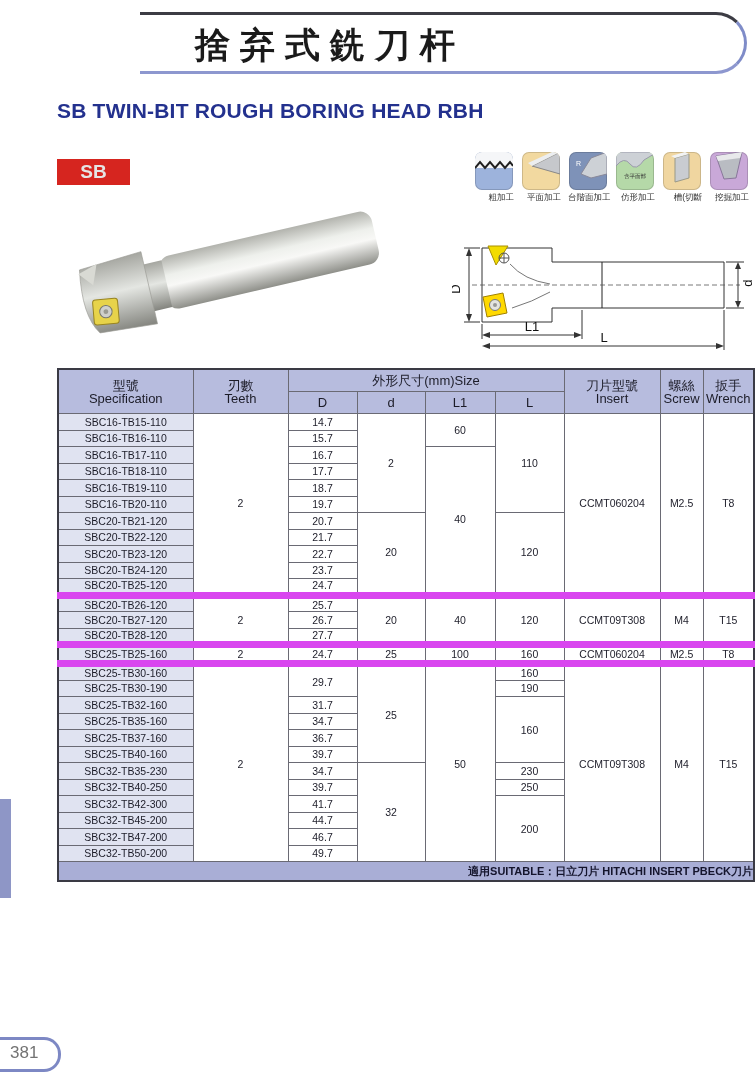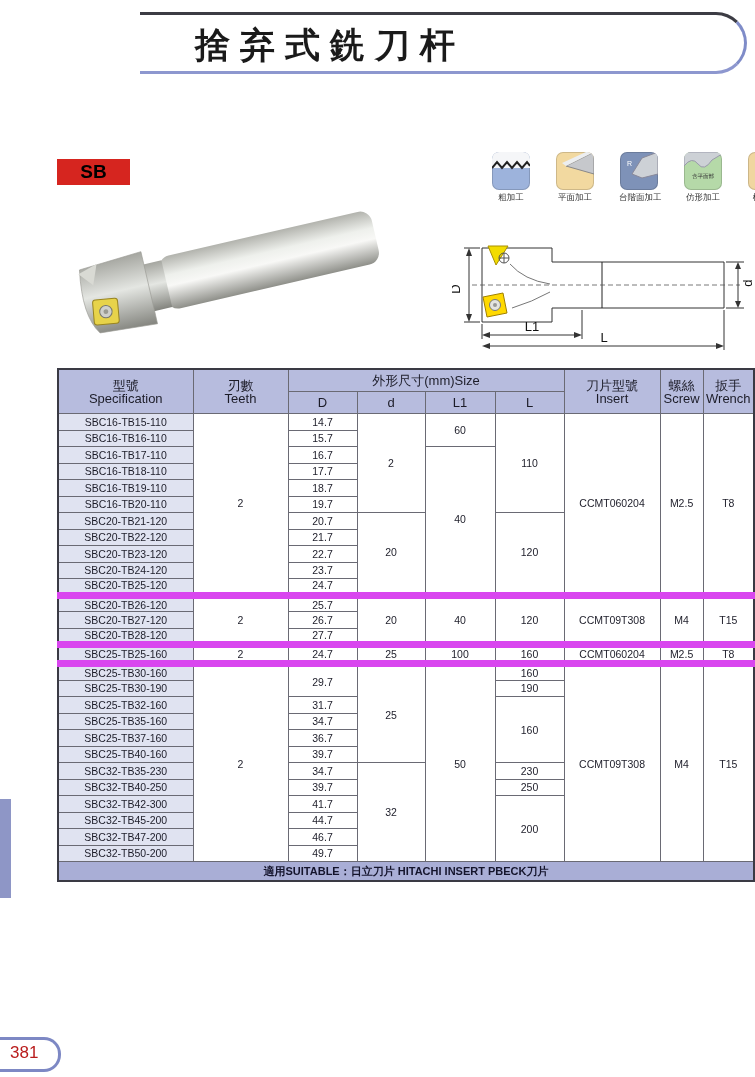--- a/index.html
+++ b/index.html
@@ -11,25 +11,25 @@
           border-top:3px solid #3c3c44;border-right:3px solid #7f8cc8;border-bottom:3px solid #8d97cf;
           border-radius:0 34px 34px 0;}
   .banner .title{position:absolute;left:55px;top:7px;font-size:35px;font-weight:bold;
                  letter-spacing:10px;color:#1a1a1a;}
 
   
   .heading{position:absolute;left:57px;top:99px;color:#23318e;font-weight:bold;line-height:24px;}
   .heading .l1{font-size:21px;letter-spacing:0.2px;}
   .heading .l2{font-size:21px;}
   .badge{position:absolute;left:57px;top:159px;width:73px;height:26px;background:#d6251f;
-         color:#000000;font-size:19px;font-weight:bold;text-align:center;line-height:26px;}
+         color:#e5e5e5;font-size:19px;font-weight:bold;text-align:center;line-height:26px;}
 
   
   .icons{position:absolute;left:474px;top:152px;display:flex;gap:7px;}
-  .icon-cell{width:40px;text-align:center;margin-left:17px;}
+  .icon-cell{width:40px;text-align:right;}
   .icon-tile{width:38px;height:38px;border-radius:7px;position:relative;overflow:hidden;
              box-shadow:inset 0 0 0 1px rgba(0,0,0,.15);margin:0 auto;}
   .icon-tile svg{position:absolute;left:0;top:0;}
   .icon-label{font-size:8.5px;color:#333;margin-top:2px;white-space:nowrap;}
 
   
   .photo{position:absolute;left:50px;top:192px;}
   .diagram{position:absolute;left:452px;top:218px;}
   .dim{stroke:#333;stroke-width:1;fill:none;}
   .dimtext{font-size:13px;fill:#111;font-family:"Liberation Sans",sans-serif;}
@@ -38,39 +38,40 @@
   .tablewrap{position:absolute;left:57px;top:368px;width:696px;}
   table{border-collapse:collapse;table-layout:fixed;width:696px;font-size:10.5px;}
   th,td{border:1px solid #6a6a74;text-align:center;padding:0;vertical-align:middle;
         font-weight:normal;color:#1c1c28;}
   thead th{background:#b7bcde;font-size:13px;line-height:12px;height:21px;}
   thead .two{line-height:13px;}
   tbody tr{height:16.5px;padding-left:16px;}
   td.spec{background:#e0e3f1;font-size:10.5px;}
   table{border:2px solid #3a3a44;}
   tr.group-start td{border-top:7px solid #d946ef;}
-  tfoot td{background:#a9aed6;text-align:center;font-weight:bold;
+  tfoot td{background:#a9aed6;text-align:right;font-weight:bold;
            font-size:11px;height:18px;color:#14142c;}
 
   
   .leftbar{position:absolute;left:0;top:799px;width:11px;height:99px;background:#8e96c6;}
   .pagecapsule{position:absolute;left:-14px;top:1037px;width:72px;height:29px;
                border:3px solid #7d88c4;border-radius:0 17px 17px 0;border-left:none;}
-  .pagecapsule span{position:absolute;left:24px;top:3px;font-size:17px;color:#b91c1c;}
+  .pagecapsule span{position:absolute;left:24px;top:3px;font-size:17px;color:#737373;}
 </style>
 </head>
 <body>
 
 <div id="page">
 
   <div class="banner">
     <div class="title">捨弃式銑刀杆</div>
   </div>
 
   <div class="heading">
+    <div class="l1">SB TWIN-BIT ROUGH BORING HEAD RBH</div>
   </div>
   <div class="badge">SB</div>
 
   <div class="icons">
     <div class="icon-cell">
       <div class="icon-tile" style="background:#9db3dc;">
         <svg width="38" height="38">
             <rect x="0" y="0" width="38" height="16" fill="#f5f6f8"></rect>
         <polyline points="0,16 5,10 10,16 15,10 20,16 25,10 30,16 35,10 38,14" fill="none" stroke="#222" stroke-width="2"></polyline>
           </svg>

